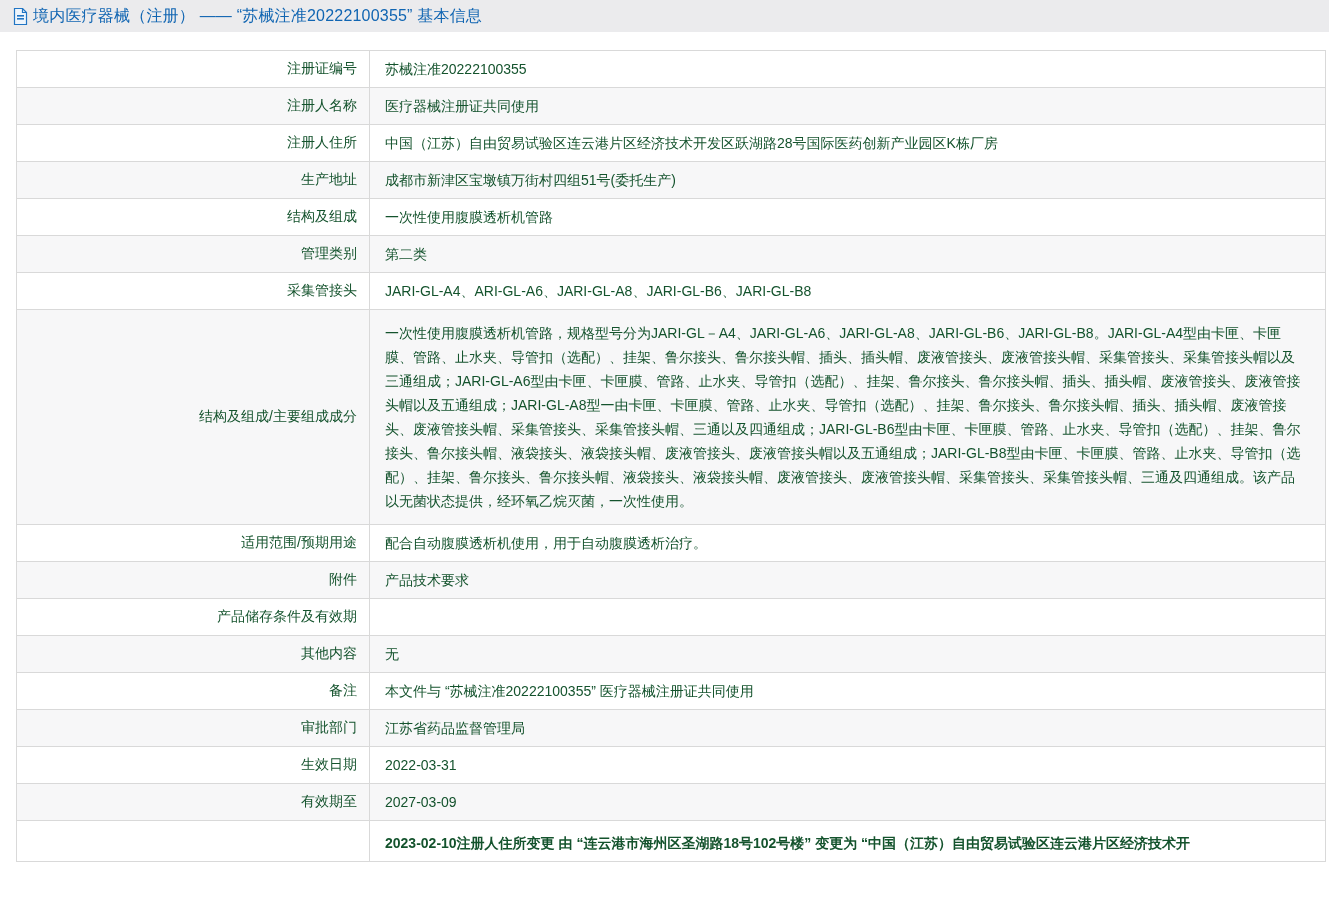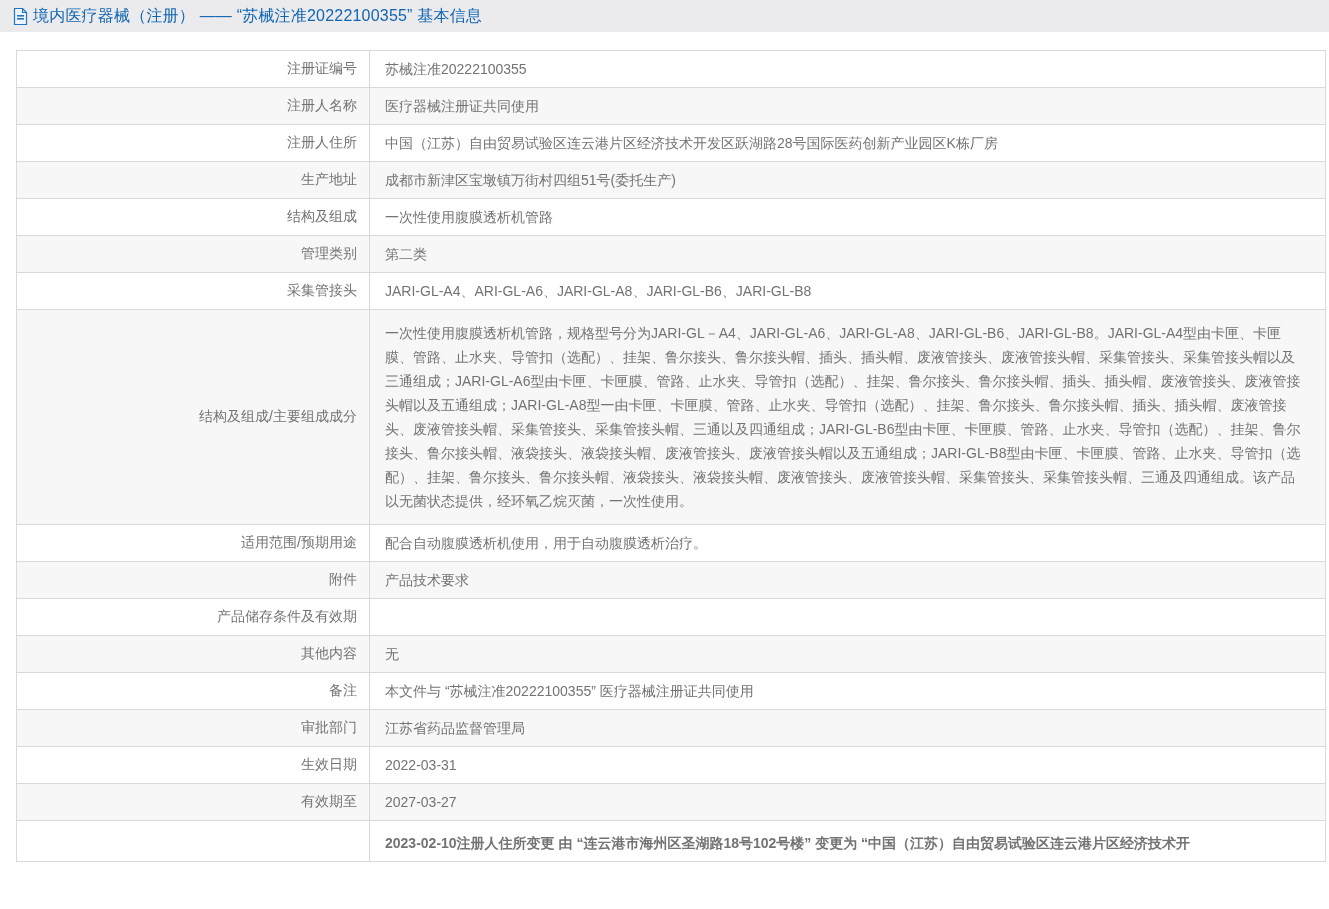--- a/index.html
+++ b/index.html
@@ -24,21 +24,21 @@
   table.info {
     border-collapse:collapse; table-layout:fixed;
     width:1310px; margin:18px 0 0 16px;
     background:#ffffff;
   }
   table.info col.c-label { width:353px; }
   table.info td {
     border:1px solid #d9d9d9;
     font-size:14px; height:37px;
     vertical-align:middle;
-    color:#737373;
+    color:#14532d;
   }
   table.info tr:nth-child(even) td { background:#f7f7f8; }
   td.label {
     text-align:right; padding:6px 12px 6px 8px;
     color:#4a4a4a;
   }
   td.value {
     text-align:left; padding:6px 18px 6px 15px;
     line-height:24px;
   }
@@ -122,21 +122,21 @@
       <tr class="row">
         <td class="label">审批部门</td>
         <td class="value">江苏省药品监督管理局</td>
       </tr>
       <tr class="row">
         <td class="label">生效日期</td>
         <td class="value">2022-03-31</td>
       </tr>
       <tr class="row">
         <td class="label">有效期至</td>
-        <td class="value">2027-03-27</td>
+        <td class="value">2027-03-09</td>
       </tr>
       <tr class="row row-last">
         <td class="label"></td>
         <td class="value">2023-02-10注册人住所变更 由 “连云港市海州区圣湖路18号102号楼” 变更为 “中国（江苏）自由贸易试验区连云港片区经济技术开</td>
       </tr>
     </tbody>
   </table>
 
 </div>
 

